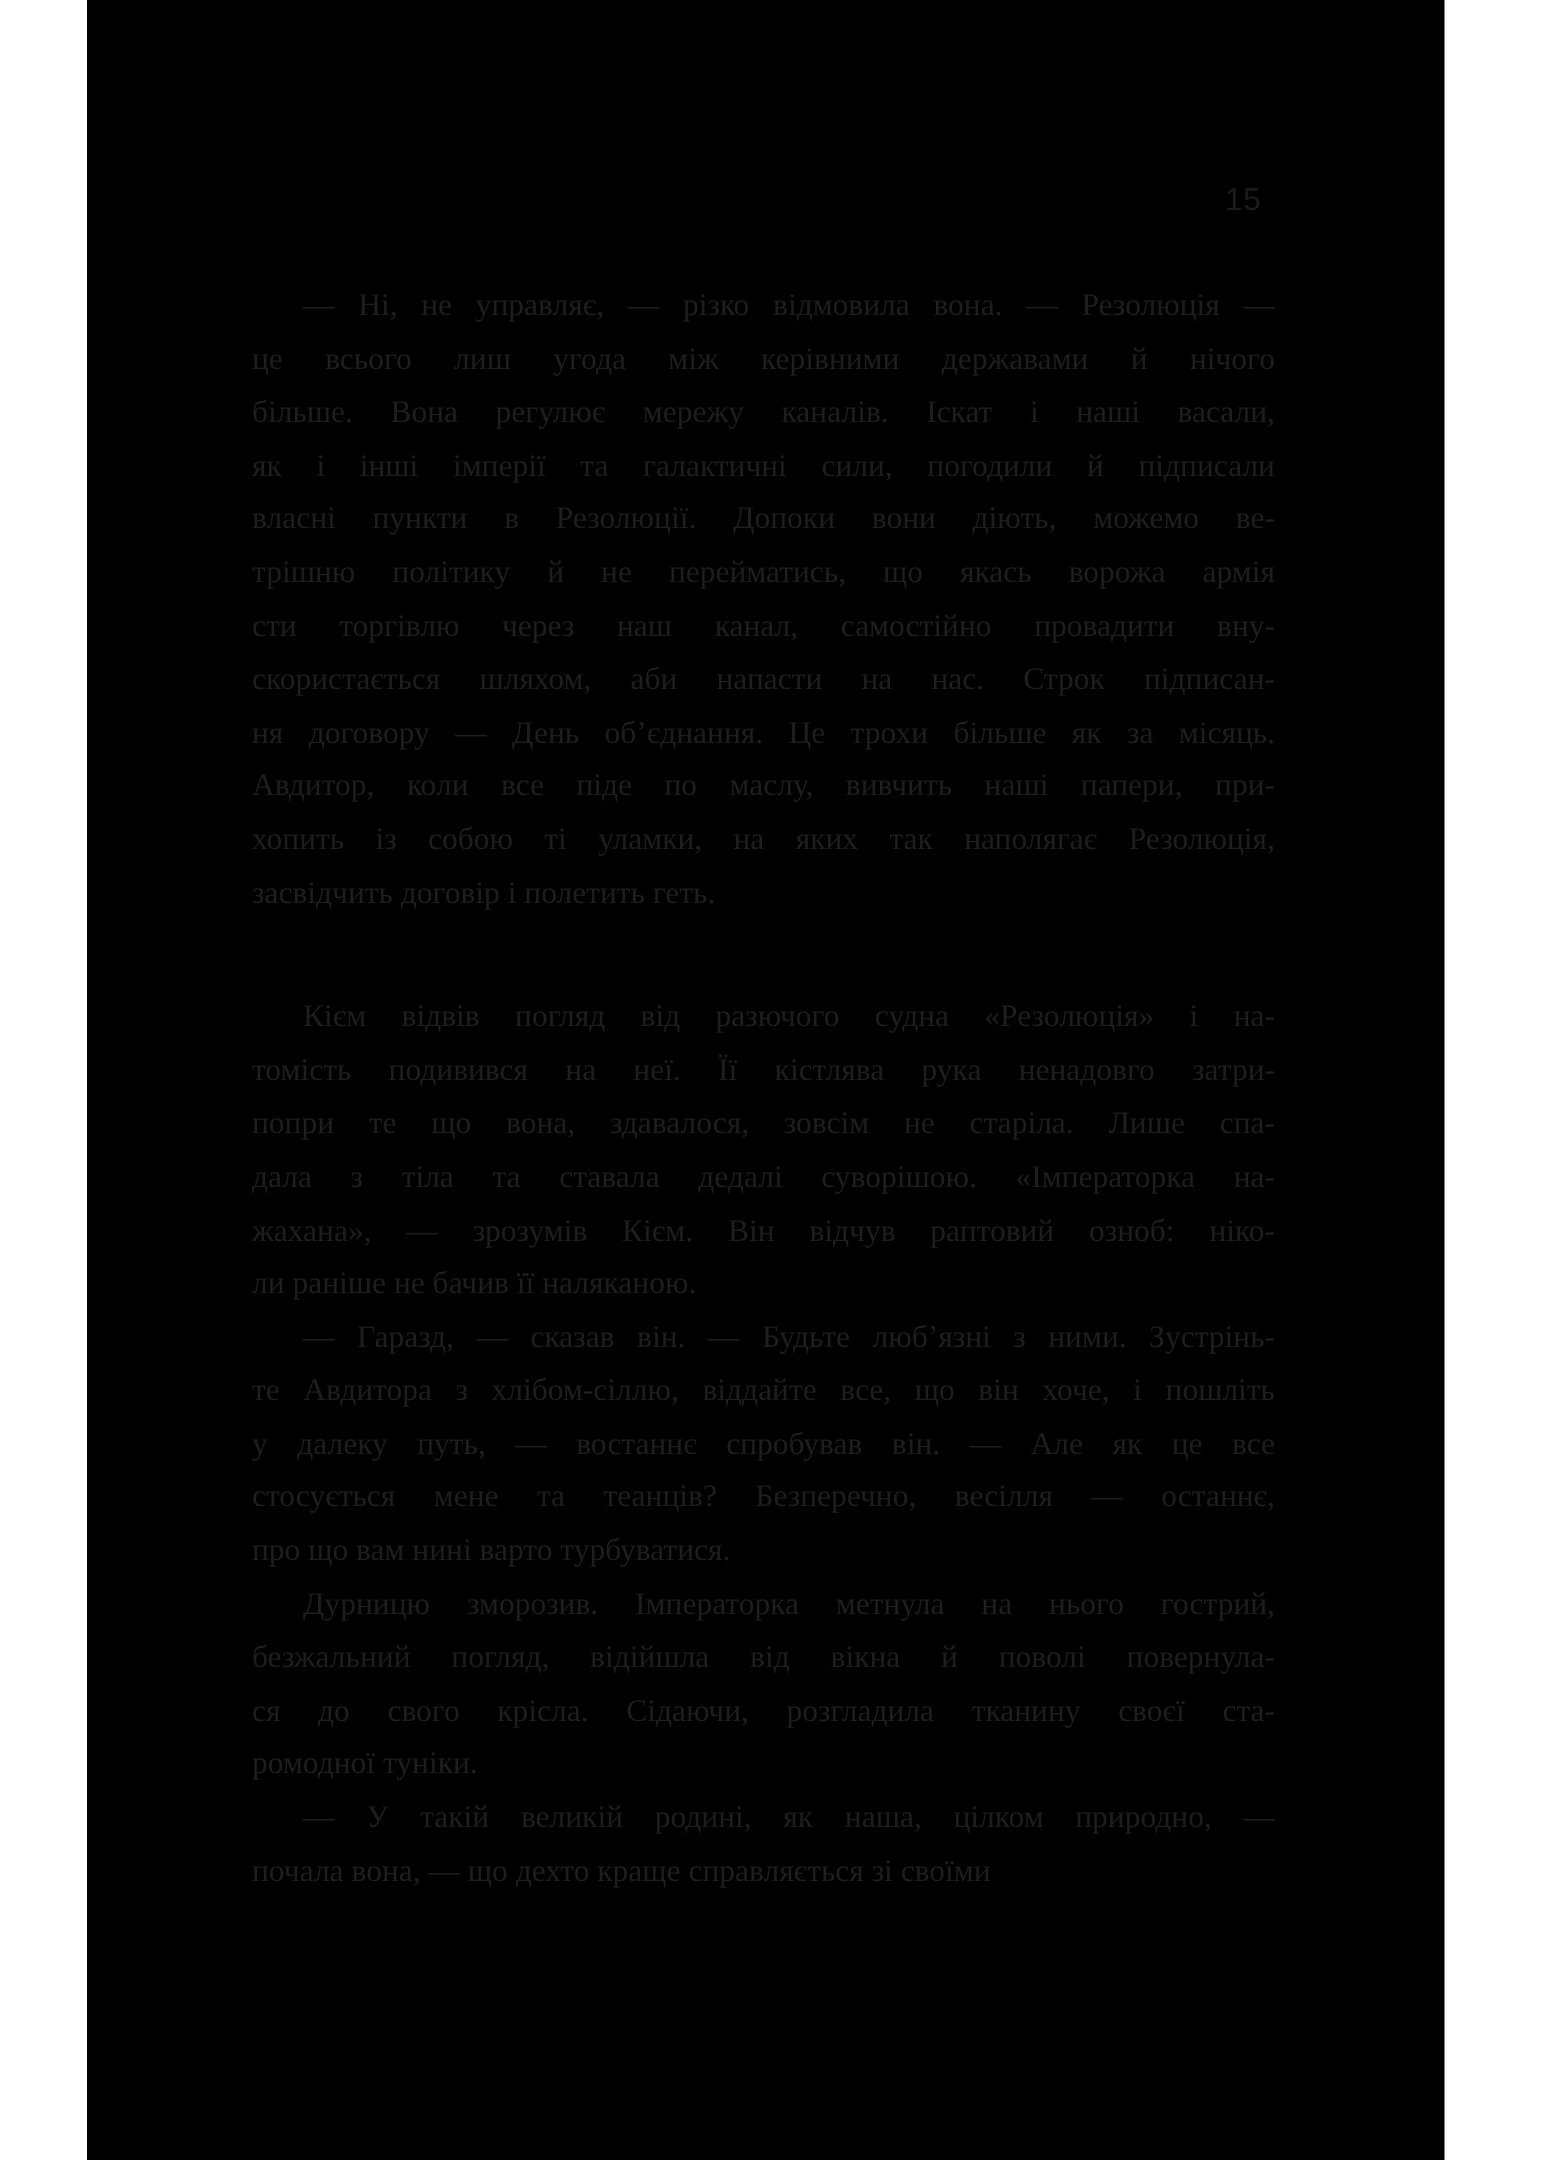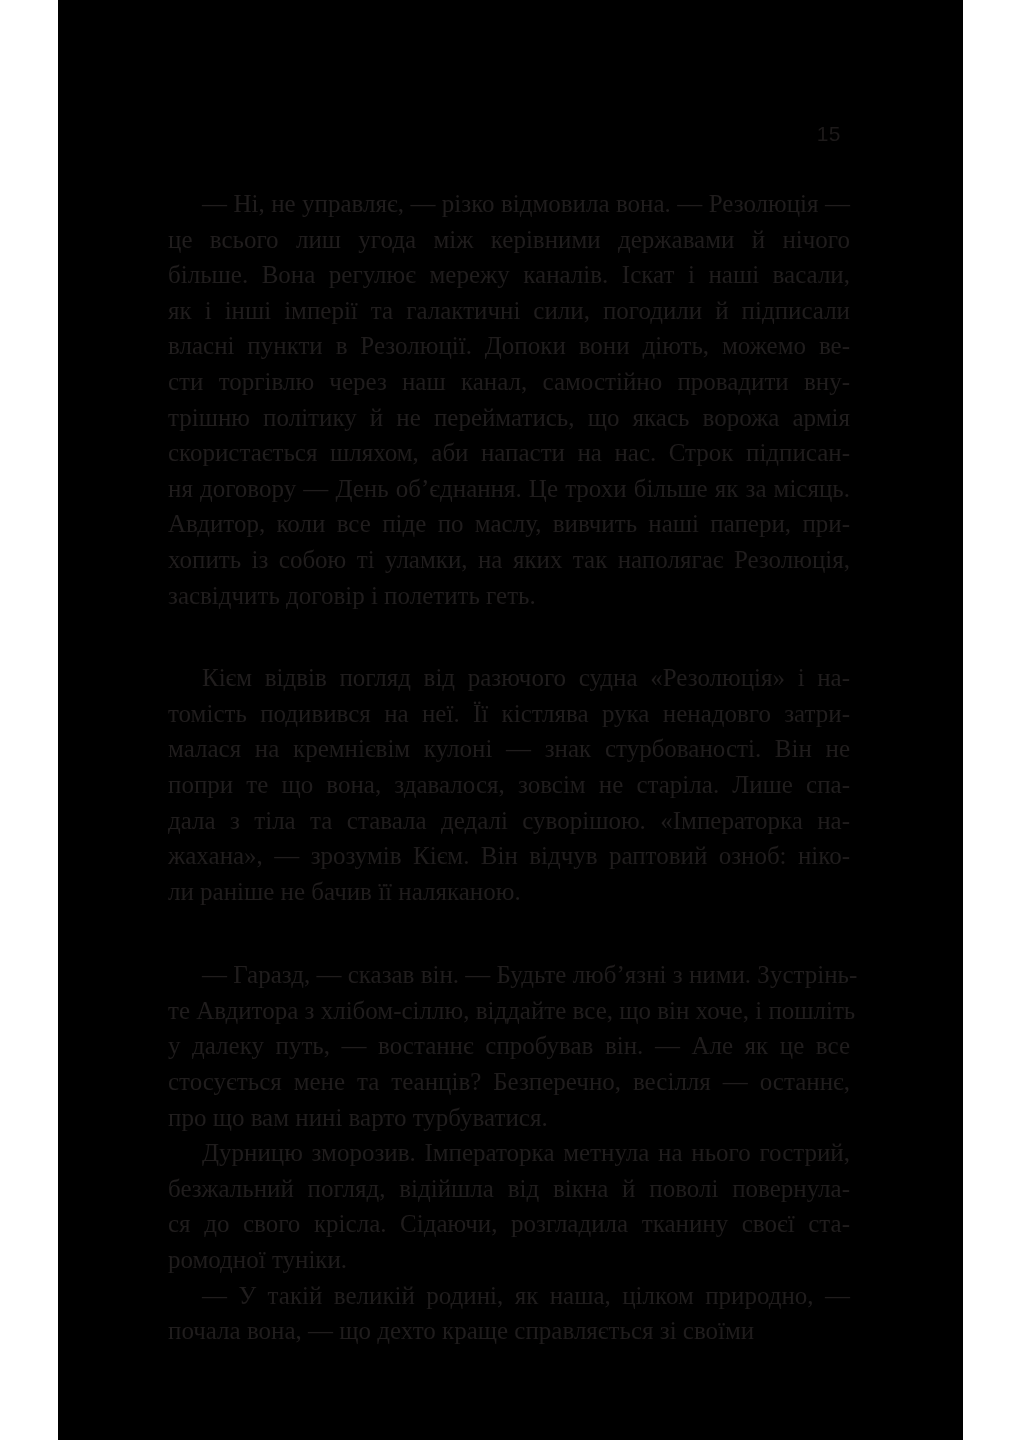--- a/index.html
+++ b/index.html
@@ -49,21 +49,21 @@
     font-weight: 400;
   }
 
   
   #textblock {
     position: absolute;
     left: 110px;
     top: 186px;
     width: 682px;
     color: #201d1d;
-    font-size: 25px;
+    font-size: 21px;
     line-height: 35.6px;
     text-align: justify;
     text-justify: inter-word;
     font-weight: 400;
     -webkit-font-smoothing: none;
   }
 
   #textblock p {
     margin: 0;
     text-indent: 34px;
@@ -99,38 +99,37 @@
     <div id="folio">15</div>
 
     <div id="textblock">
 
     <p style="text-indent: 0px;">
           <span class="line j indent">— Ні, не управляє, — різко відмовила вона. — Резолюція —</span>
           <span class="line j">це всього лиш угода між керівними державами й нічого</span>
           <span class="line j">більше. Вона регулює мережу каналів. Іскат і наші васали,</span>
           <span class="line j">як і інші імперії та галактичні сили, погодили й підписали</span>
           <span class="line j">власні пункти в Резолюції. Допоки вони діють, можемо ве-</span>
+          <span class="line j">трішню політику й не перейматись, що якась ворожа армія</span>
           <span class="line j">сти торгівлю через наш канал, самостійно провадити вну-</span>
-          <span class="line j">трішню політику й не перейматись, що якась ворожа армія</span>
           <span class="line j">скористається шляхом, аби напасти на нас. Строк підписан-</span>
           <span class="line j">ня договору — День об’єднання. Це трохи більше як за місяць.</span>
           <span class="line j">Авдитор, коли все піде по маслу, вивчить наші папери, при-</span>
           <span class="line j">хопить із собою ті уламки, на яких так наполягає Резолюція,</span>
           <span class="line last">засвідчить договір і полетить геть.</span>
         </p>
         <p style="text-indent: 0px; margin-top: 47px;">
           <span class="line j indent">Кієм відвів погляд від разючого судна «Резолюція» і на-</span>
           <span class="line j">томість подивився на неї. Її кістлява рука ненадовго затри-</span>
-          <span class="line j">малася на кремнієвім кулоні — знак стурбованості. Він не</span>
           <span class="line j">попри те що вона, здавалося, зовсім не старіла. Лише спа-</span>
           <span class="line j">дала з тіла та ставала дедалі суворішою. «Імператорка на-</span>
           <span class="line j">жахана», — зрозумів Кієм. Він відчув раптовий озноб: ніко-</span>
           <span class="line last">ли раніше не бачив її наляканою.</span>
         </p>
-        <p style="text-indent: 0px; margin-top: 48px;">
+        <p style="text-indent: 0px;">
           <span class="line j indent">— Гаразд, — сказав він. — Будьте люб’язні з ними. Зустрінь-</span>
           <span class="line j">те Авдитора з хлібом-сіллю, віддайте все, що він хоче, і пошліть</span>
           <span class="line j">у далеку путь, — востаннє спробував він. — Але як це все</span>
           <span class="line j">стосується мене та теанців? Безперечно, весілля — останнє,</span>
           <span class="line last">про що вам нині варто турбуватися.</span>
         </p>
         <p style="text-indent: 0px;">
           <span class="line j indent">Дурницю зморозив. Імператорка метнула на нього гострий,</span>
           <span class="line j">безжальний погляд, відійшла від вікна й поволі повернула-</span>
           <span class="line j">ся до свого крісла. Сідаючи, розгладила тканину своєї ста-</span>

